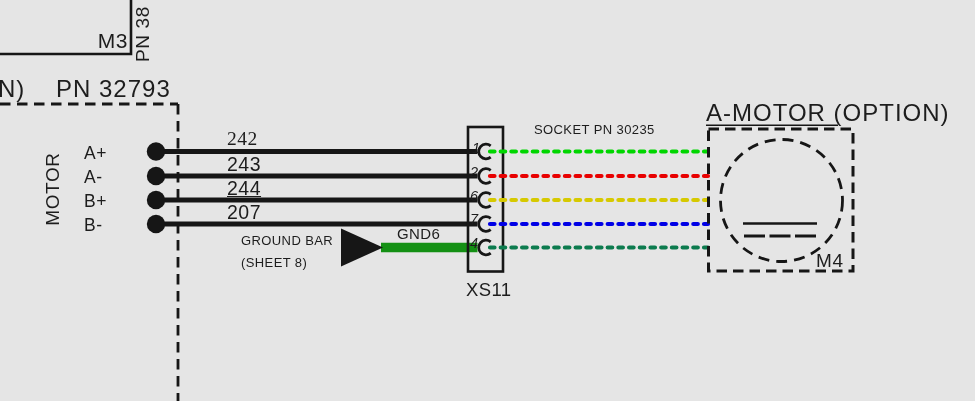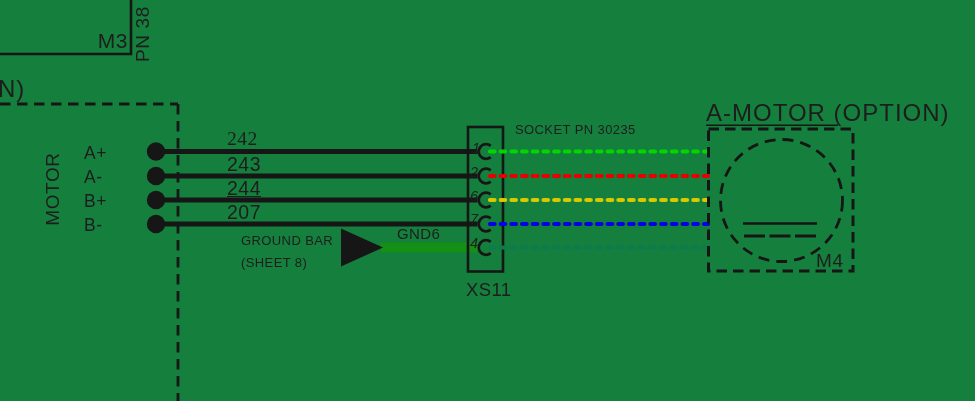--- a/index.html
+++ b/index.html
@@ -1,19 +1,19 @@
 <!DOCTYPE html>
 <html><head>
 <meta charset="utf-8">
 <style>
   html,body{margin:0;padding:0;background:#fff;}
   .canvas{
     position:relative;
     width:975px;height:401px;
-    background:#15803d;
+    background:#e5e5e5;
     overflow:hidden;
     font-family:"Liberation Sans", sans-serif;
     color:#1d1d1d;
   }
   .canvas svg.wiring{position:absolute;left:0;top:0;}
   .lbl{position:absolute;white-space:nowrap;color:#1d1d1d;}
   .t-xl{font-size:24px;line-height:26px;letter-spacing:1px;}
   .t-lg{font-size:19px;line-height:21px;letter-spacing:0.6px;}
   .t-md{font-size:15px;line-height:20px;letter-spacing:0.4px;}
   .t-sm{font-size:13px;line-height:15px;letter-spacing:0.4px;}
@@ -67,37 +67,38 @@
     <circle cx="781.5" cy="200.5" r="61" fill="none" stroke="#161616" stroke-width="2.8" stroke-dasharray="11 7"></circle>
 
     <line x1="743" y1="223.5" x2="817" y2="223.5" stroke="#161616" stroke-width="2.5"></line>
     <line x1="744" y1="236" x2="816" y2="236" stroke="#161616" stroke-width="3" stroke-dasharray="21 4.5"></line>
   </svg>
 
   <div class="lbl t-lg" style="left:92px;top:30px;width:36px;text-align:right;font-size:21px;">M3</div>
   <div class="lbl t-lg rot" style="left:110px;top:16px;width:68px;height:24px;text-align:left;">PN 38</div>
 
   <div class="lbl t-xl" style="left:-2px;top:76px;">N)</div>
+  <div class="lbl t-xl" style="left:56px;top:76px;">PN 32793</div>
   <div class="lbl t-lg rot" style="left:11px;top:178px;width:84px;height:22px;text-align:center;">MOTOR</div>
 
   <div class="lbl terml" style="left:84px;top:144px;">A+</div>
   <div class="lbl terml" style="left:84px;top:168px;">A-</div>
   <div class="lbl terml" style="left:84px;top:192px;">B+</div>
   <div class="lbl terml" style="left:84px;top:216px;">B-</div>
 
   <div class="lbl wirenum" style="left:227px;top:129px;font-family:Liberation Serif, serif;">242</div>
   <div class="lbl wirenum" style="left:227px;top:154px;">243</div>
   <div class="lbl wirenum" style="left:227px;top:178px;text-decoration:underline;">244</div>
   <div class="lbl wirenum" style="left:227px;top:202px;">207</div>
 
   <div class="lbl t-sm" style="left:241px;top:233px;">GROUND BAR</div>
   <div class="lbl t-sm" style="left:241px;top:255px;">(SHEET 8)</div>
   <div class="lbl t-md" style="left:397px;top:224px;">GND6</div>
 
-  <div class="lbl t-sm" style="left:515px;top:122px;">SOCKET PN 30235</div>
+  <div class="lbl t-sm" style="left:534px;top:122px;">SOCKET PN 30235</div>
 
   <div class="lbl t-pin" style="left:472px;top:141px;">1</div>
   <div class="lbl t-pin" style="left:470px;top:165px;">2</div>
   <div class="lbl t-pin" style="left:470px;top:189px;">6</div>
   <div class="lbl t-pin" style="left:470px;top:212px;">7</div>
   <div class="lbl t-pin" style="left:470px;top:236px;">4</div>
 
   <div class="lbl t-md" style="left:466px;top:280px;font-size:18.5px;">XS11</div>
 
   <div class="lbl t-xl" style="left:706px;top:100px;">A-MOTOR (OPTION)</div>

